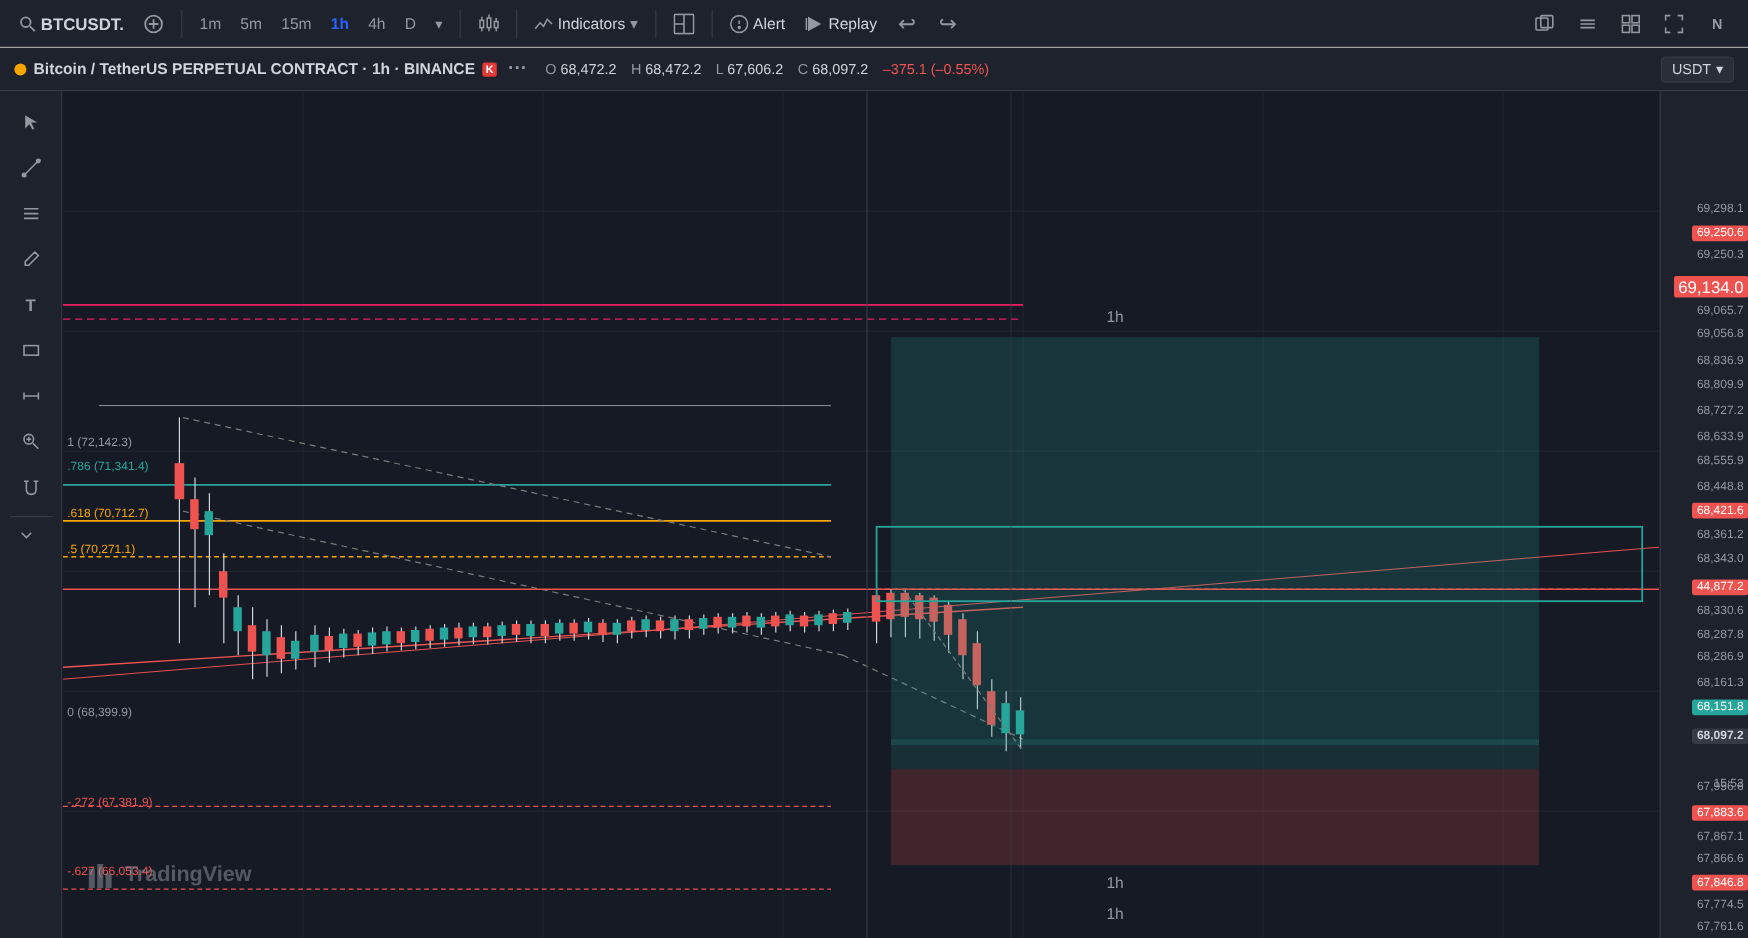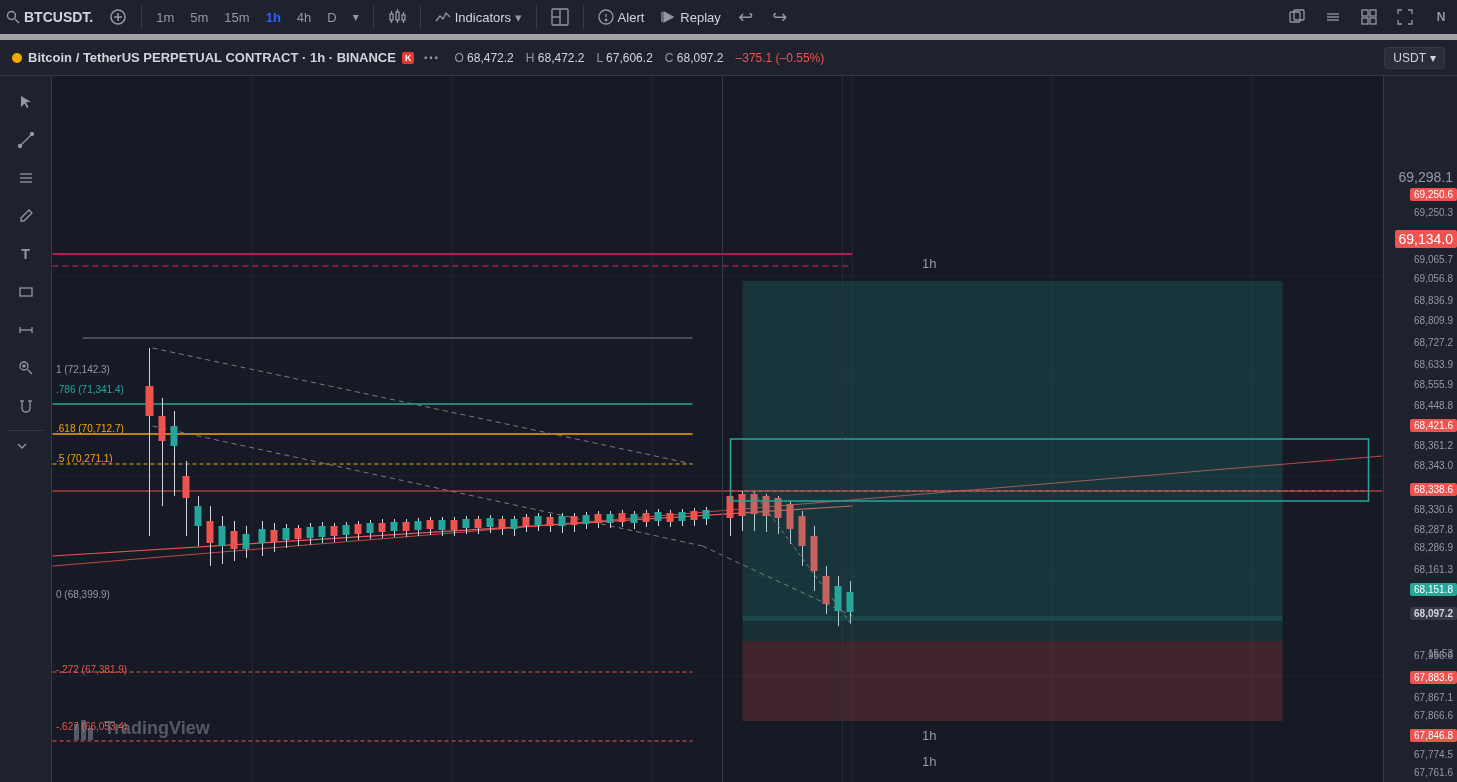--- a/index.html
+++ b/index.html
@@ -12,22 +12,22 @@
       color: #d1d4dc;
       font-size: 12px;
     }
 
     
     #toolbar {
       display: flex;
       align-items: center;
       height: 40px;
       background: #1e222d;
-      border-bottom: 6px solid #a3a3a3;
-      padding: 0 0;
+      border-bottom: 1px solid #a3a3a3;
+      padding: 0 10px;
       gap: 4px;
     }
     .tb-item {
       display: flex;
       align-items: center;
       gap: 4px;
       padding: 4px 6px;
       border-radius: 4px;
       cursor: pointer;
       white-space: nowrap;
@@ -715,36 +715,36 @@
           <rect x="9" y="6" width="5" height="20" fill="#9598a1"></rect>
           <rect x="16" y="14" width="5" height="12" fill="#9598a1"></rect>
         </svg>
         <span class="tv-logo-text">TradingView</span>
       </div>
     </div>
 
   </div>
 
   <div id="price-scale">
-  <div style="position: absolute; right: 0px; top: 92px; font-size: 14px; white-space: nowrap; padding: 1px 4px; border-radius: 2px; color: rgb(149, 152, 161);">69,298.1</div>
+  <div style="position: absolute; right: 0px; top: 92px; font-size: 10px; white-space: nowrap; padding: 1px 4px; border-radius: 2px; color: rgb(149, 152, 161);">69,298.1</div>
       <div style="position: absolute; right: 0px; top: 112px; font-size: 10px; white-space: nowrap; padding: 1px 4px; border-radius: 2px; background: rgb(239, 83, 80); color: rgb(255, 255, 255);">69,250.6</div>
       <div style="position: absolute; right: 0px; top: 130px; font-size: 10px; white-space: nowrap; padding: 1px 4px; border-radius: 2px; color: rgb(149, 152, 161);">69,250.3</div>
       <div style="position: absolute; right: 0px; top: 154px; font-size: 14px; white-space: nowrap; padding: 1px 4px; border-radius: 2px; background: rgb(239, 83, 80); color: rgb(255, 255, 255);">69,134.0</div>
       <div style="position: absolute; right: 0px; top: 177px; font-size: 10px; white-space: nowrap; padding: 1px 4px; border-radius: 2px; color: rgb(149, 152, 161);">69,065.7</div>
       <div style="position: absolute; right: 0px; top: 196px; font-size: 10px; white-space: nowrap; padding: 1px 4px; border-radius: 2px; color: rgb(149, 152, 161);">69,056.8</div>
       <div style="position: absolute; right: 0px; top: 218px; font-size: 10px; white-space: nowrap; padding: 1px 4px; border-radius: 2px; color: rgb(149, 152, 161);">68,836.9</div>
       <div style="position: absolute; right: 0px; top: 238px; font-size: 10px; white-space: nowrap; padding: 1px 4px; border-radius: 2px; color: rgb(149, 152, 161);">68,809.9</div>
       <div style="position: absolute; right: 0px; top: 260px; font-size: 10px; white-space: nowrap; padding: 1px 4px; border-radius: 2px; color: rgb(149, 152, 161);">68,727.2</div>
       <div style="position: absolute; right: 0px; top: 282px; font-size: 10px; white-space: nowrap; padding: 1px 4px; border-radius: 2px; color: rgb(149, 152, 161);">68,633.9</div>
       <div style="position: absolute; right: 0px; top: 302px; font-size: 10px; white-space: nowrap; padding: 1px 4px; border-radius: 2px; color: rgb(149, 152, 161);">68,555.9</div>
       <div style="position: absolute; right: 0px; top: 323px; font-size: 10px; white-space: nowrap; padding: 1px 4px; border-radius: 2px; color: rgb(149, 152, 161);">68,448.8</div>
       <div style="position: absolute; right: 0px; top: 343px; font-size: 10px; white-space: nowrap; padding: 1px 4px; border-radius: 2px; background: rgb(239, 83, 80); color: rgb(255, 255, 255);">68,421.6</div>
       <div style="position: absolute; right: 0px; top: 363px; font-size: 10px; white-space: nowrap; padding: 1px 4px; border-radius: 2px; color: rgb(149, 152, 161);">68,361.2</div>
       <div style="position: absolute; right: 0px; top: 383px; font-size: 10px; white-space: nowrap; padding: 1px 4px; border-radius: 2px; color: rgb(149, 152, 161);">68,343.0</div>
-      <div style="position: absolute; right: 0px; top: 407px; font-size: 10px; white-space: nowrap; padding: 1px 4px; border-radius: 2px; background: rgb(239, 83, 80); color: rgb(255, 255, 255);">68,338.6</div>
+      <div style="position: absolute; right: 0px; top: 407px; font-size: 10px; white-space: nowrap; padding: 1px 4px; border-radius: 2px; background: rgb(239, 83, 80); color: rgb(255, 255, 255);">44,877.2</div>
       <div style="position: absolute; right: 0px; top: 427px; font-size: 10px; white-space: nowrap; padding: 1px 4px; border-radius: 2px; color: rgb(149, 152, 161);">68,330.6</div>
       <div style="position: absolute; right: 0px; top: 447px; font-size: 10px; white-space: nowrap; padding: 1px 4px; border-radius: 2px; color: rgb(149, 152, 161);">68,287.8</div>
       <div style="position: absolute; right: 0px; top: 465px; font-size: 10px; white-space: nowrap; padding: 1px 4px; border-radius: 2px; color: rgb(149, 152, 161);">68,286.9</div>
       <div style="position: absolute; right: 0px; top: 487px; font-size: 10px; white-space: nowrap; padding: 1px 4px; border-radius: 2px; color: rgb(149, 152, 161);">68,161.3</div>
       <div style="position: absolute; right: 0px; top: 507px; font-size: 10px; white-space: nowrap; padding: 1px 4px; border-radius: 2px; background: rgb(38, 166, 154); color: rgb(255, 255, 255);">68,151.8</div>
       <div style="position: absolute; right: 0px; top: 531px; font-size: 10px; white-space: nowrap; padding: 1px 4px; border-radius: 2px; background: rgb(54, 58, 69); color: rgb(209, 212, 220); font-weight: bold;">68,097.2</div>
       <div style="position: absolute; right: 0px; top: 551px; font-size: 10px; white-space: nowrap; padding: 1px 4px; border-radius: 2px; color: rgb(149, 152, 161); margin-top: 20px;">15:53</div>
       <div style="position: absolute; right: 0px; top: 573px; font-size: 10px; white-space: nowrap; padding: 1px 4px; border-radius: 2px; color: rgb(149, 152, 161);">67,956.6</div>
       <div style="position: absolute; right: 0px; top: 595px; font-size: 10px; white-space: nowrap; padding: 1px 4px; border-radius: 2px; background: rgb(239, 83, 80); color: rgb(255, 255, 255);">67,883.6</div>
       <div style="position: absolute; right: 0px; top: 615px; font-size: 10px; white-space: nowrap; padding: 1px 4px; border-radius: 2px; color: rgb(149, 152, 161); margin-left: 14px;">67,867.1</div>

